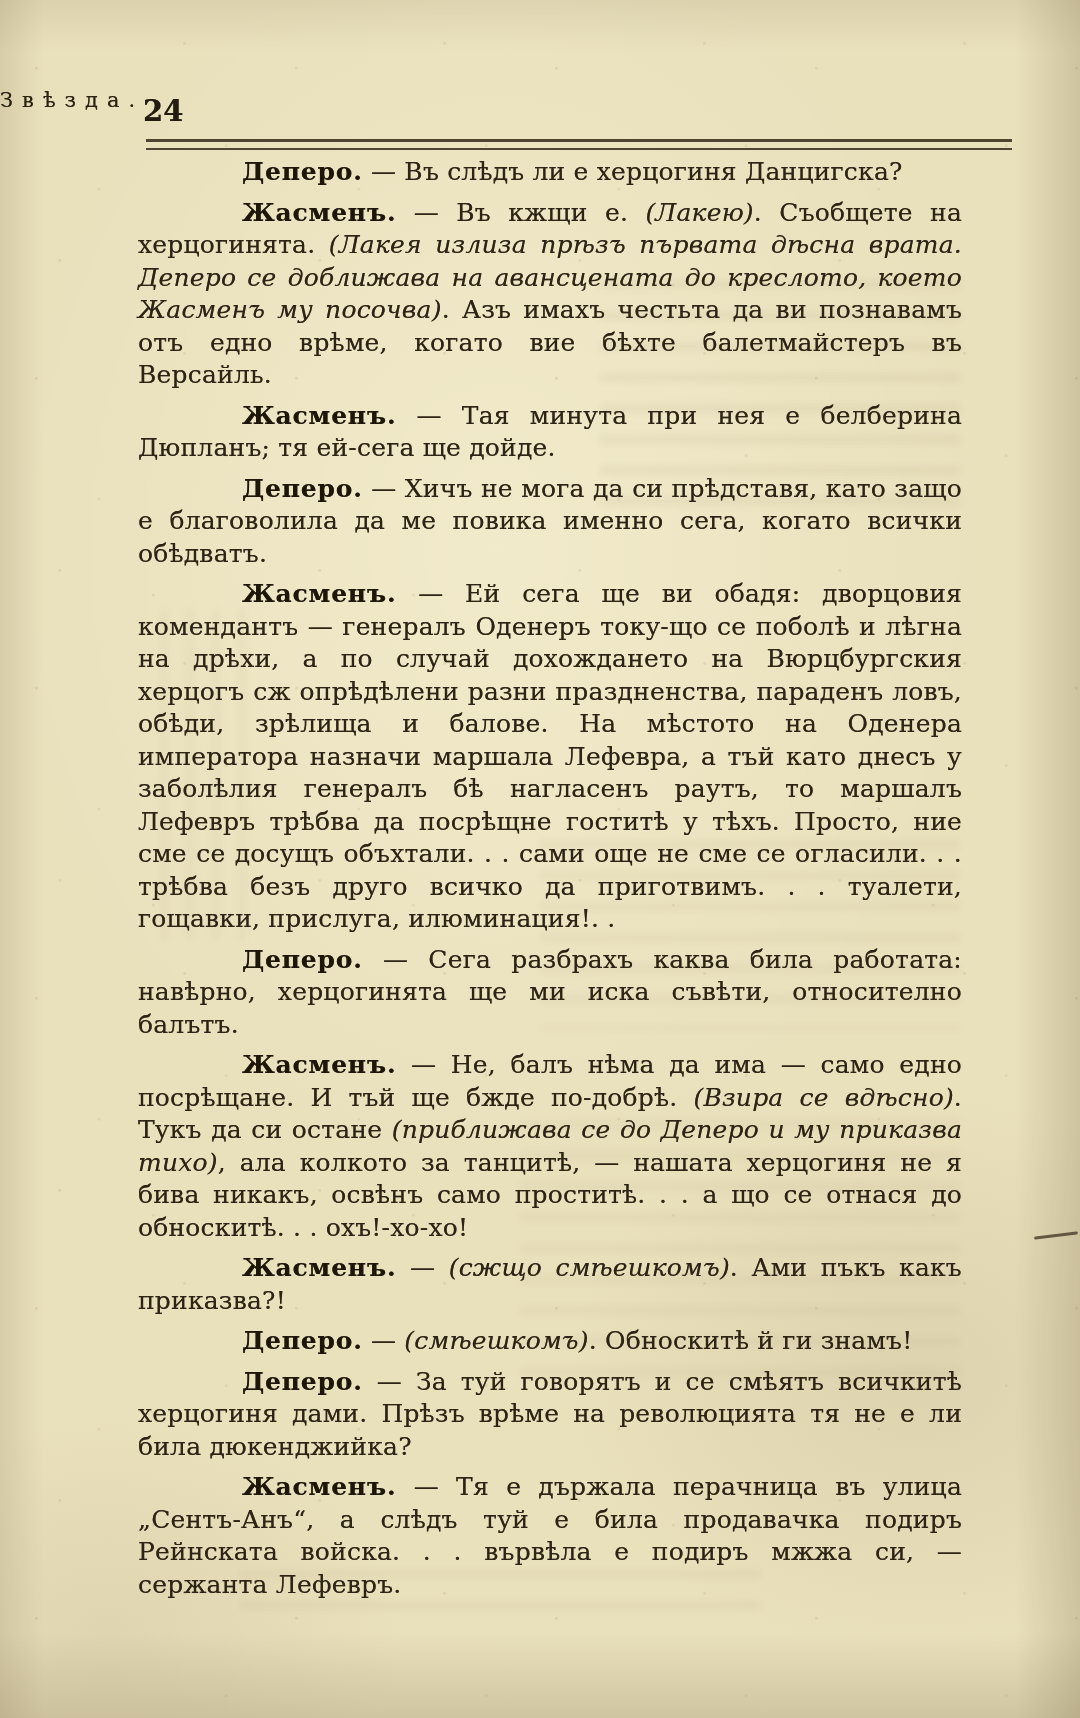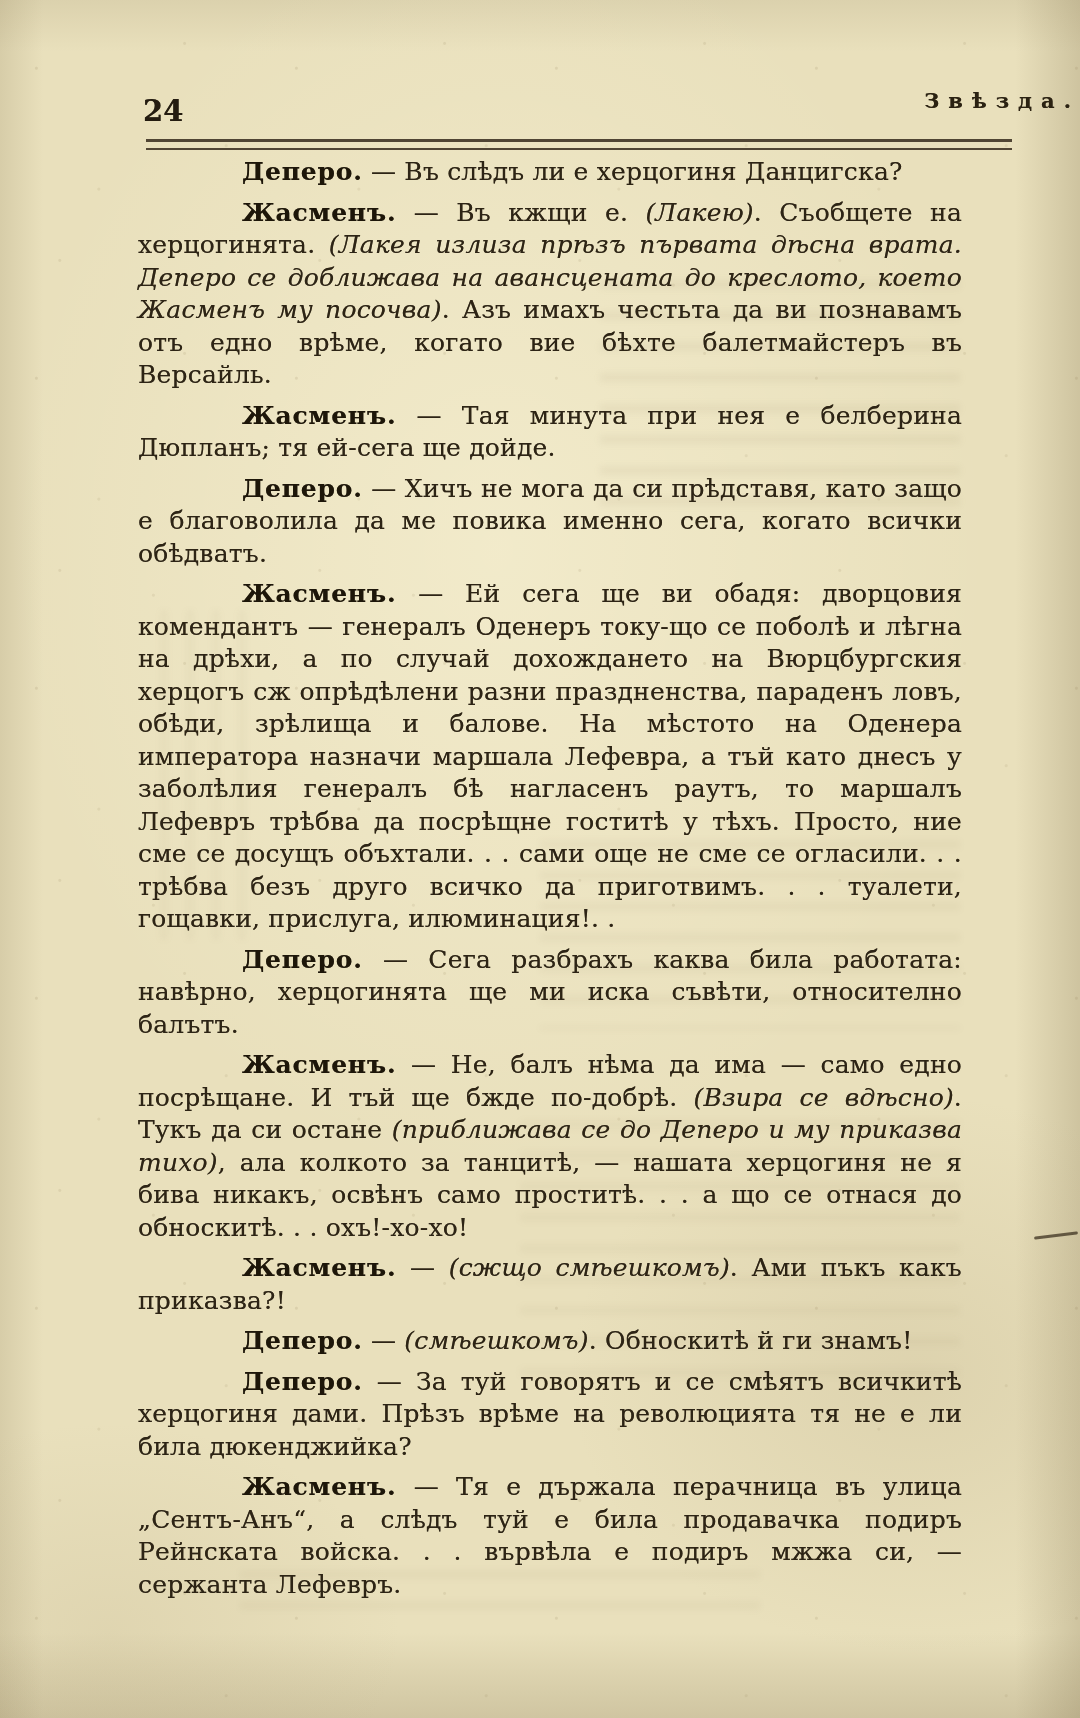--- a/index.html
+++ b/index.html
@@ -28,22 +28,22 @@
       radial-gradient(circle 2px at 23% 84%, rgba(120,100,60,.22) 0 1px, transparent 2px),
       radial-gradient(circle 2px at 59% 92%, rgba(120,100,60,.2) 0 1px, transparent 2px);
     background-size:260px 310px;
   }
   .page-number{
     position:absolute;left:143px;top:94px;
     font-size:29px;font-weight:bold;color:#241c10;
     text-shadow:0 0 .6px rgba(36,28,16,.7);
   }
   .journal-title{
-    position:absolute;left:0;right:0;top:88px;text-align:right;
-    font-size:21px;font-weight:bold;letter-spacing:9px;color:#2b2212;
+    position:absolute;left:0;right:0;top:88px;text-align:left;
+    font-size:21px;font-weight:normal;letter-spacing:9px;color:#2b2212;
     text-shadow:0 0 .5px rgba(43,34,18,.7);
   }
   .header-rule{
     position:absolute;left:146px;top:139px;width:866px;height:6px;
     border-top:3px solid #3b3021;border-bottom:2px solid #3b3021;opacity:.88;
   }
   .text-block{
     position:absolute;left:138px;top:156px;width:824px;
     font-size:25px;line-height:32.5px;color:#2d2415;
     text-align:justify;letter-spacing:.2px;

